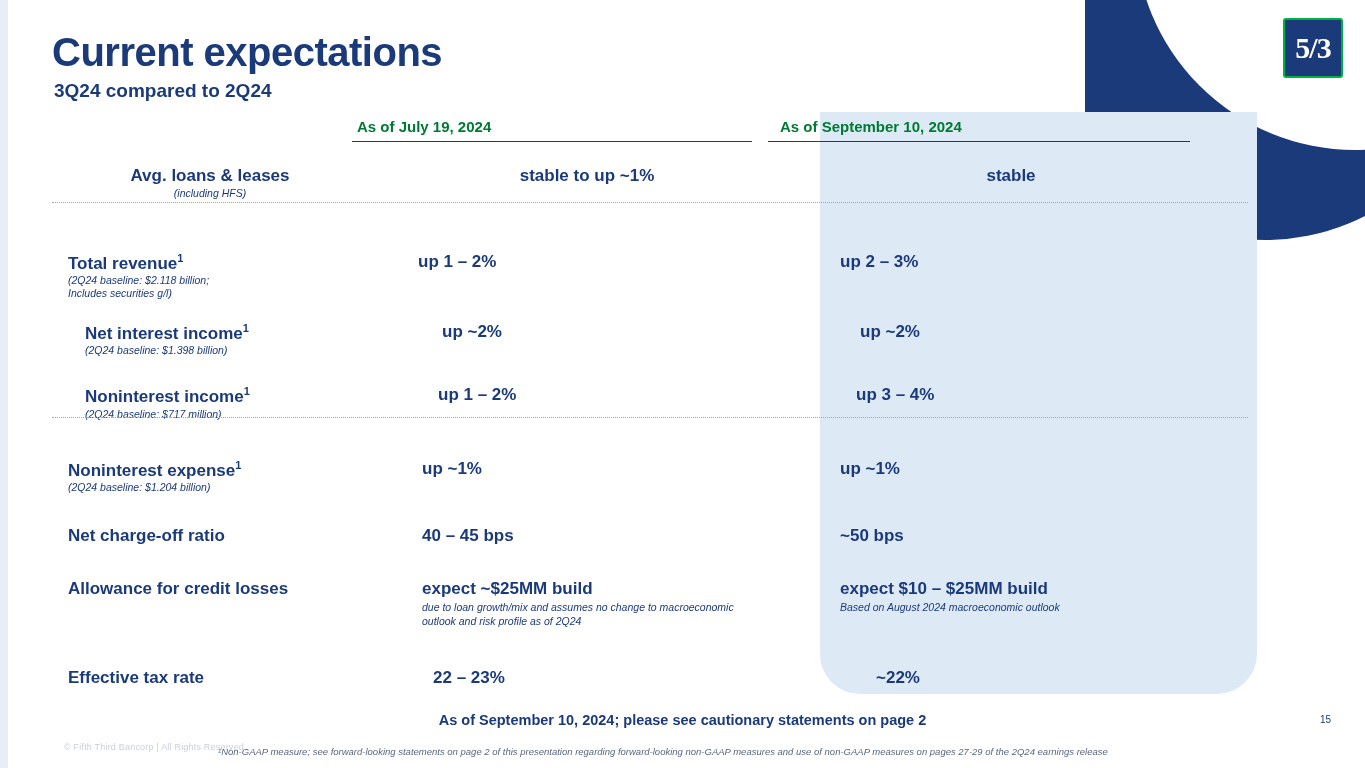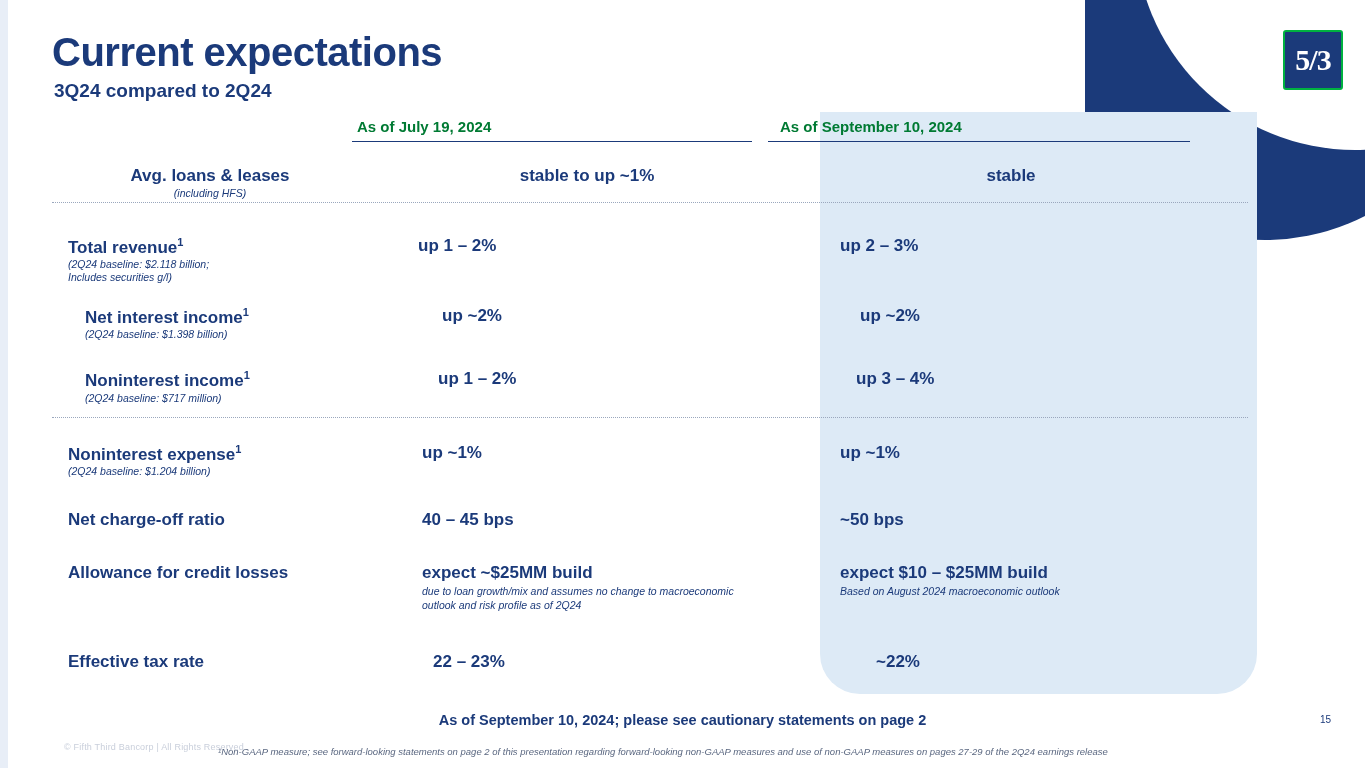--- a/index.html
+++ b/index.html
@@ -62,21 +62,20 @@
     right: 22px;
     top: 18px;
     width: 56px;
     height: 56px;
     border: 2px solid #00b140;
     border-radius: 3px;
     background: #1b3a7a;
     display: flex;
     align-items: center;
     justify-content: center;
-    margin-top: 12px;
   }
   .logo-text {
     color: #ffffff;
     font-family: "Liberation Serif", serif;
     font-size: 30px;
     font-weight: bold;
     letter-spacing: -1px;
     line-height: 1;
   }
 
@@ -281,21 +280,21 @@
         <div class="label-sub">(including HFS)</div>
       </div>
       <div class="col-july">
         <div class="val" style="padding-left:70px;">stable to up ~1%</div>
       </div>
       <div class="col-sept">
         <div class="val">stable</div>
       </div>
     </div>
 
-    <div class="row" style="margin-top:36px;">
+    <div class="row" style="margin-top:52px;">
       <div class="col-label">
         <div class="label-main"><span>Total revenue</span><span class="sup">1</span></div>
         <div class="label-sub" style="white-space:pre-line;">(2Q24 baseline: $2.118 billion;
 Includes securities g/l)</div>
       </div>
       <div class="col-july">
         <div class="val" style="padding-left:66px;">up 1 – 2%</div>
       </div>
       <div class="col-sept">
         <div class="val">up 2 – 3%</div>

